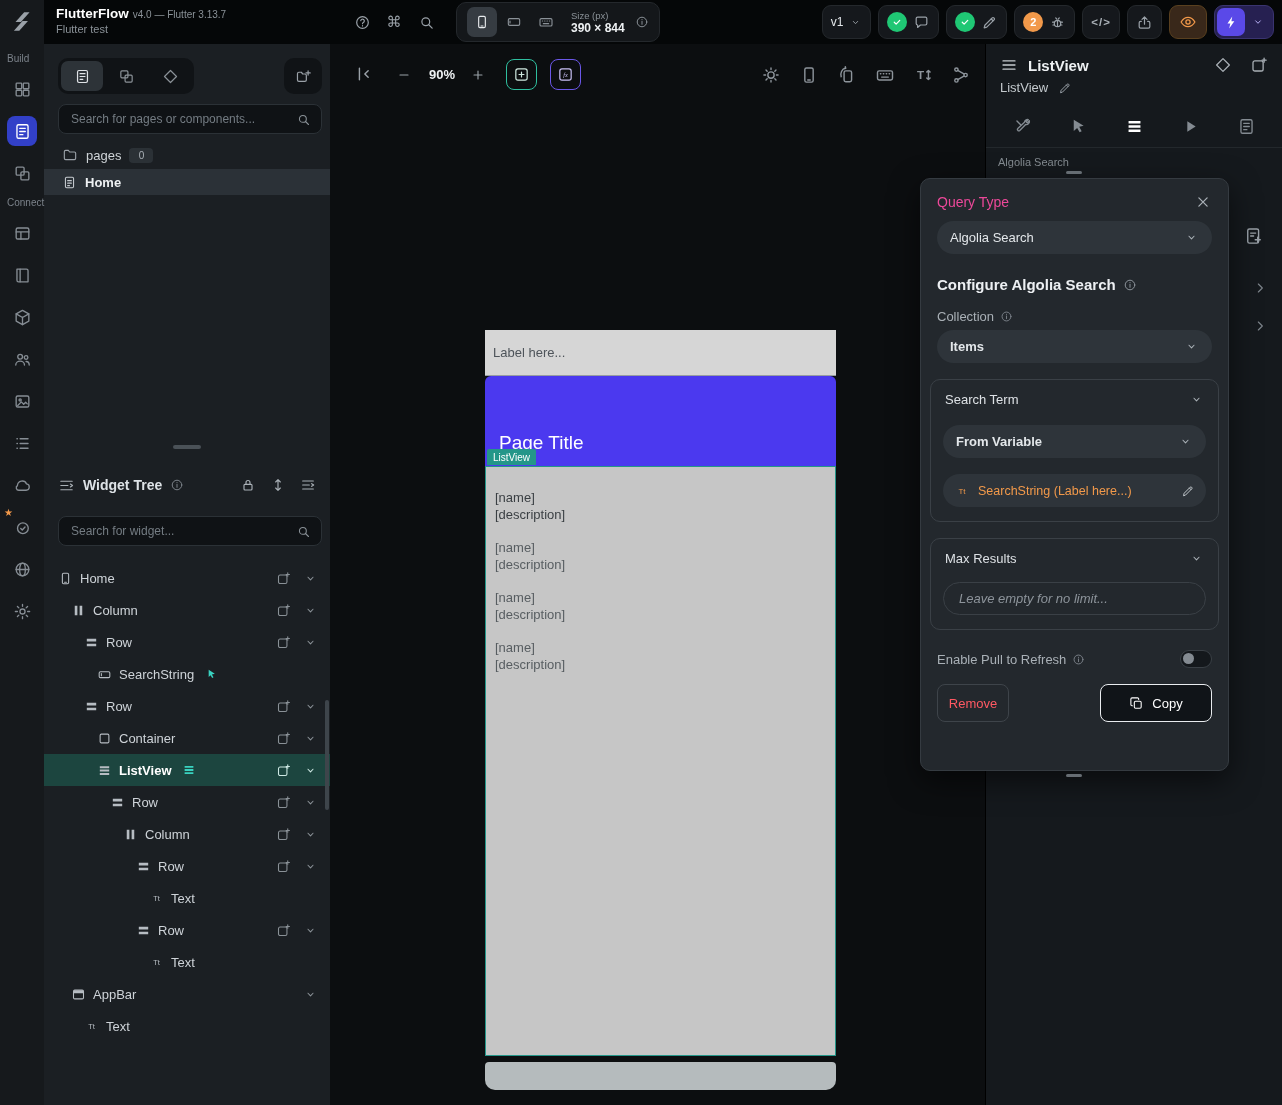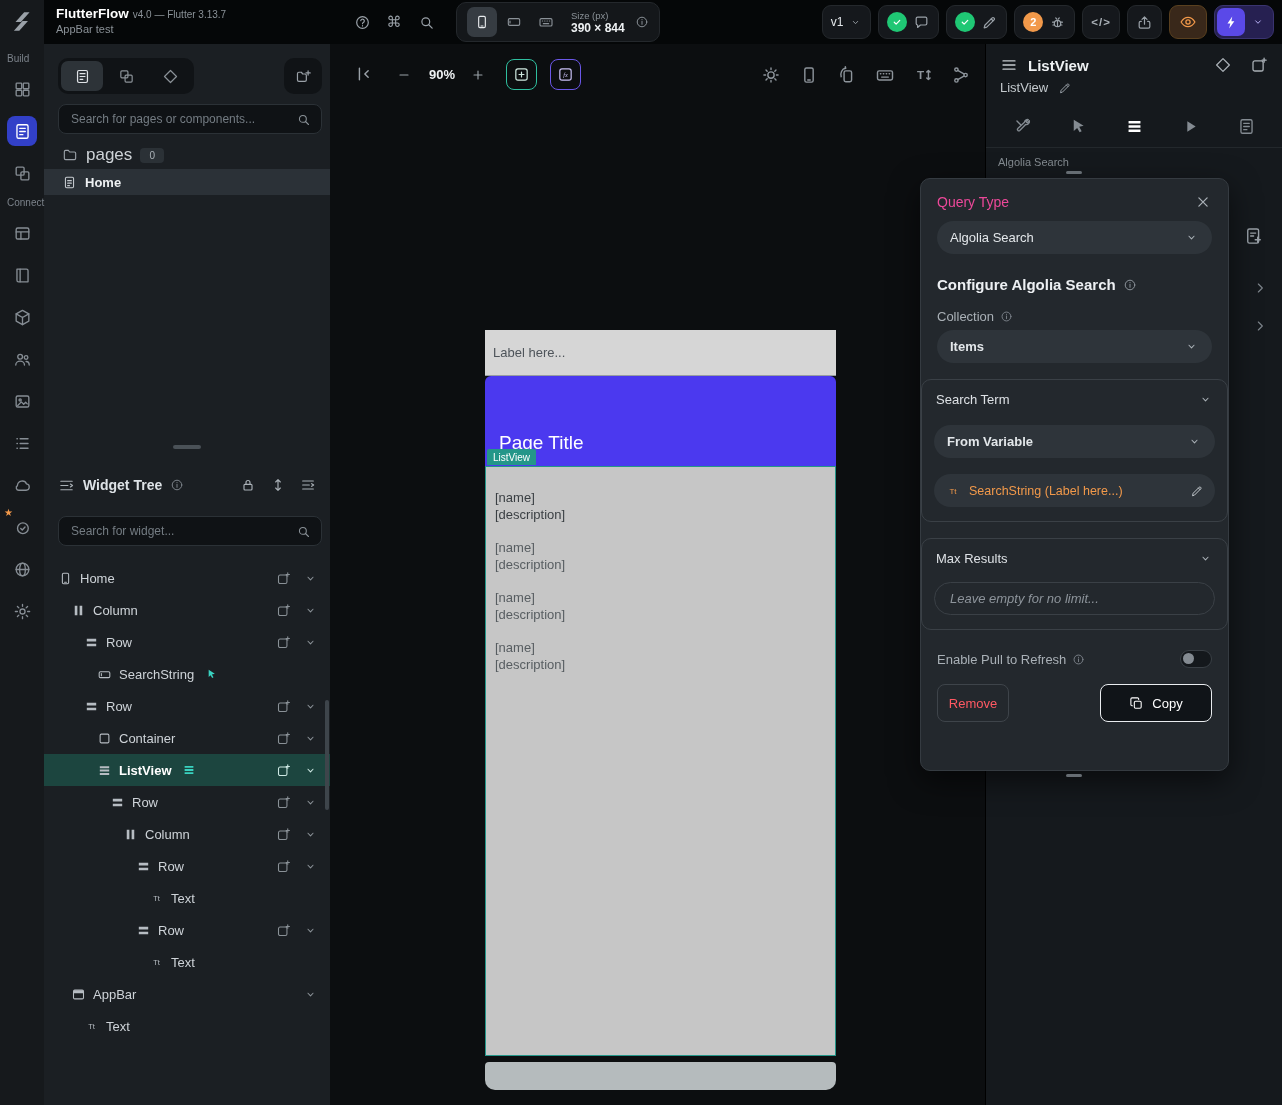--- a/index.html
+++ b/index.html
@@ -68,21 +68,21 @@
   .search-field{position:absolute;left:14px;width:264px;height:30px;background:#0f1215;border:1px solid #2b3136;
            border-radius:8px;display:flex;align-items:center;padding:0 10px;box-sizing:border-box;}
   .search-field input{flex:1;background:transparent;border:none;outline:none;color:#eab308;font-size:12px;font-family:inherit;min-width:0;}
   .search-field input::placeholder{color:#747c83;}
   .search-field .ic{width:15px;height:15px;color:#8a9197;}
   #pages-search{top:60px;}
   #widget-search{top:472px;padding-left:10px;}
   .folder-row{position:absolute;left:0;top:99px;width:100%;height:24px;display:flex;align-items:center;
            padding-left:18px;gap:8px;cursor:pointer;box-sizing:border-box;}
   .folder-row .ic{width:16px;height:16px;color:#9aa1a8;}
-  .folder-row .lbl{font-size:17px;color:#ced3d7;}
+  .folder-row .lbl{font-size:13px;color:#ced3d7;}
   .count-badge{min-width:16px;height:15px;background:#2b3136;border-radius:4px;font-size:10px;color:#aab1b7;
            display:flex;align-items:center;justify-content:center;padding:0 4px;}
   .home-row{position:absolute;left:0;top:125px;width:100%;height:26px;background:#2b3137;display:flex;
            align-items:center;padding-left:18px;gap:8px;cursor:pointer;box-sizing:border-box;}
   .home-row .ic{width:15px;height:15px;color:#c6cbd0;}
   .home-row .lbl{font-size:13px;font-weight:bold;color:#eef1f3;}
   .splitter{position:absolute;left:129px;top:401px;width:28px;height:4px;border-radius:2px;background:#4a5157;cursor:row-resize;}
   .wt-header{position:absolute;left:0;top:426px;width:100%;height:30px;display:flex;align-items:center;
            padding:0 14px;gap:8px;box-sizing:border-box;}
   .wt-header .ic{width:17px;height:17px;color:#aab1b7;}
@@ -159,21 +159,21 @@
   .dlg-title{font-size:14px;color:#ec4899;}
   .dlg-close{width:18px;height:18px;color:#aab1b7;cursor:pointer;}
   .dd{margin:10px 16px 0;height:33px;background:#2e343a;border-radius:17px;display:flex;align-items:center;
       padding:0 13px;cursor:pointer;}
   .dd .val{font-size:13px;color:#e3e7ea;flex:1;}
   .dd .ic{width:15px;height:15px;color:#aab1b7;}
   .dlg-section-title{margin:22px 16px 0;display:flex;align-items:center;gap:7px;font-size:15px;font-weight:bold;color:#edf0f3;}
   .dlg-section-title .ic{width:14px;height:14px;color:#8d949b;}
   .dlg-label{margin:16px 16px 0;display:flex;align-items:center;gap:6px;font-size:13px;color:#a9b0b6;}
   .dlg-label .ic{width:13px;height:13px;color:#7d848b;}
-  .dlg-box{margin:16px 0 0;border:1px solid #3a4046;border-radius:10px;padding:12px 12px 14px;}
+  .dlg-box{margin:16px 9px 0;border:1px solid #3a4046;border-radius:10px;padding:12px 12px 14px;}
   .bx-head{display:flex;align-items:center;justify-content:space-between;font-size:13px;color:#dde1e5;padding:0 2px;cursor:pointer;}
   .bx-head .ic{width:15px;height:15px;color:#aab1b7;}
   .dd.inner{margin:18px 0 0;}
   .varchip{margin:16px 0 0;height:33px;background:#2e343a;border-radius:17px;display:flex;align-items:center;gap:8px;padding:0 11px;}
   .varchip .tt{width:16px;height:16px;color:#f2994a;}
   .varchip .vtxt{flex:1;font-size:12.5px;color:#f2994a;white-space:nowrap;overflow:hidden;}
   .varchip .pen{width:14px;height:14px;color:#c2c8cd;cursor:pointer;}
   .dlg-input{margin:16px 0 0;height:33px;border:1px solid #3a4046;border-radius:17px;display:flex;align-items:center;
       padding:0 13px;box-sizing:border-box;}
   .dlg-input input{width:100%;background:none;border:none;outline:none;font-size:13px;font-style:italic;color:#cfd4d8;font-family:inherit;}
@@ -494,21 +494,21 @@
         <svg class="ic ">
           <use href="#s-gear"></use>
         </svg>
       </div>
     </div>
 </div>
 
 <div id="topbar">
   <div id="app-info">
     <div class="t1"><span>FlutterFlow</span><small>v4.0 — Flutter 3.13.7</small></div>
-    <div class="t2">AppBar test</div>
+    <div class="t2">Flutter test</div>
   </div>
 
   <div class="tb-center">
     <div class="tb-ibtn">
         <svg class="ic">
           <use href="#s-question"></use>
         </svg>
       </div>
     <div class="tb-ibtn">
         <span class="glyph">⌘</span>

